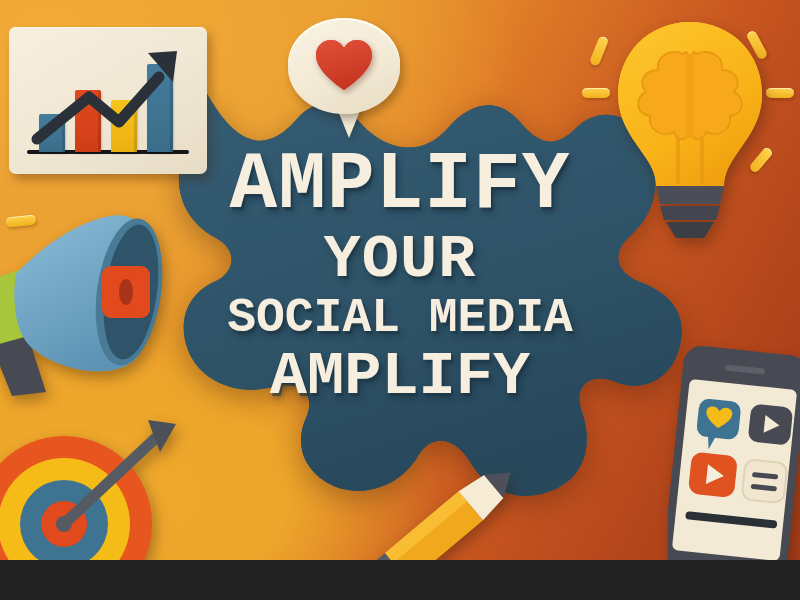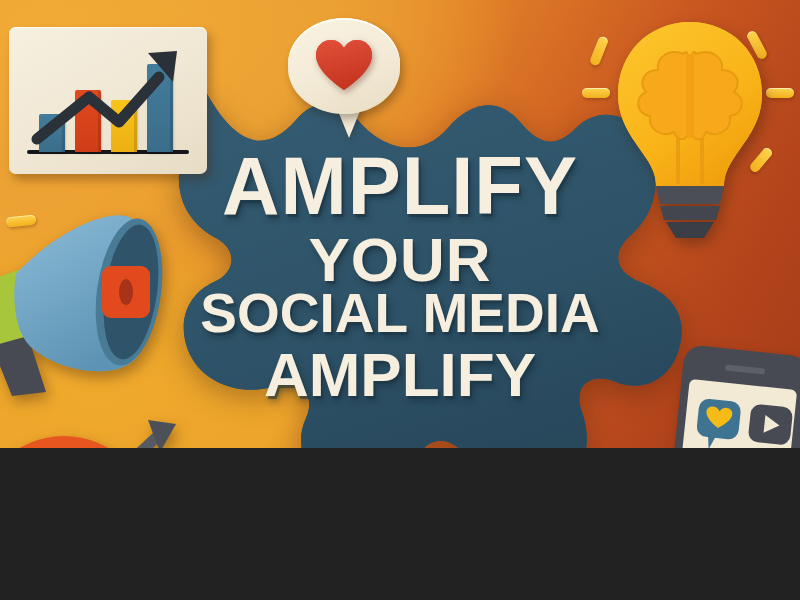--- a/index.html
+++ b/index.html
@@ -1,18 +1,18 @@
 <!DOCTYPE html>
 <html><head>
 <meta charset="utf-8">
 <style>
   html,body{margin:0;padding:0;background:#222;}
   #stage{
-    position:relative;width:800px;height:448px;overflow:hidden;
-    font-family:Liberation Sans, sans-serif;
+    position:relative;width:800px;height:560px;overflow:hidden;
+    font-family:Liberation Mono, monospace;
     background:
       radial-gradient(ellipse 60% 55% at 12% 88%, #efa92c 0%, #eda52b 40%, rgba(237,165,43,0) 72%),
       radial-gradient(ellipse 75% 70% at 6% 6%, #f2ab36 0%, #eca233 45%, rgba(236,162,51,0) 78%),
       linear-gradient(118deg,#f0aa38 0%,#eda02f 24%,#df7c27 48%,#c85620 68%,#b2441b 86%,#a63c19 100%);
   }
   #stage *{box-sizing:border-box;}
   .layer{position:absolute;inset:0;}
   .noop{pointer-events:none;}
 
   
@@ -26,21 +26,21 @@
     font-weight:700;
     letter-spacing:.5px;
     line-height:.92;
     text-shadow:
        2px 3px 0 rgba(28,52,66,.55),
        3px 5px 7px rgba(18,36,48,.45);
   }
   .ln{display:block;white-space:nowrap;}
   .ln1{font-size:82px;letter-spacing:1px;transform:scaleX(.97);}
   .ln2{font-size:62px;margin-top:8px;letter-spacing:1px;}
-  .ln3{font-size:55px;letter-spacing:0px;transform:scaleX(1.0);}
+  .ln3{font-size:48px;margin-top:8px;letter-spacing:0px;transform:scaleX(1.0);}
   .ln4{font-size:62px;margin-top:7px;letter-spacing:0px;}
 
   
   .clay{position:absolute;}
   .sh{filter:drop-shadow(3px 6px 7px rgba(50,25,10,.38));}
 
   
   #chart-card{
     left:9px;top:27px;width:198px;height:147px;border-radius:7px;
     background:linear-gradient(150deg,#f7f0e0 0%,#efe6d2 60%,#e7dcc5 100%);

